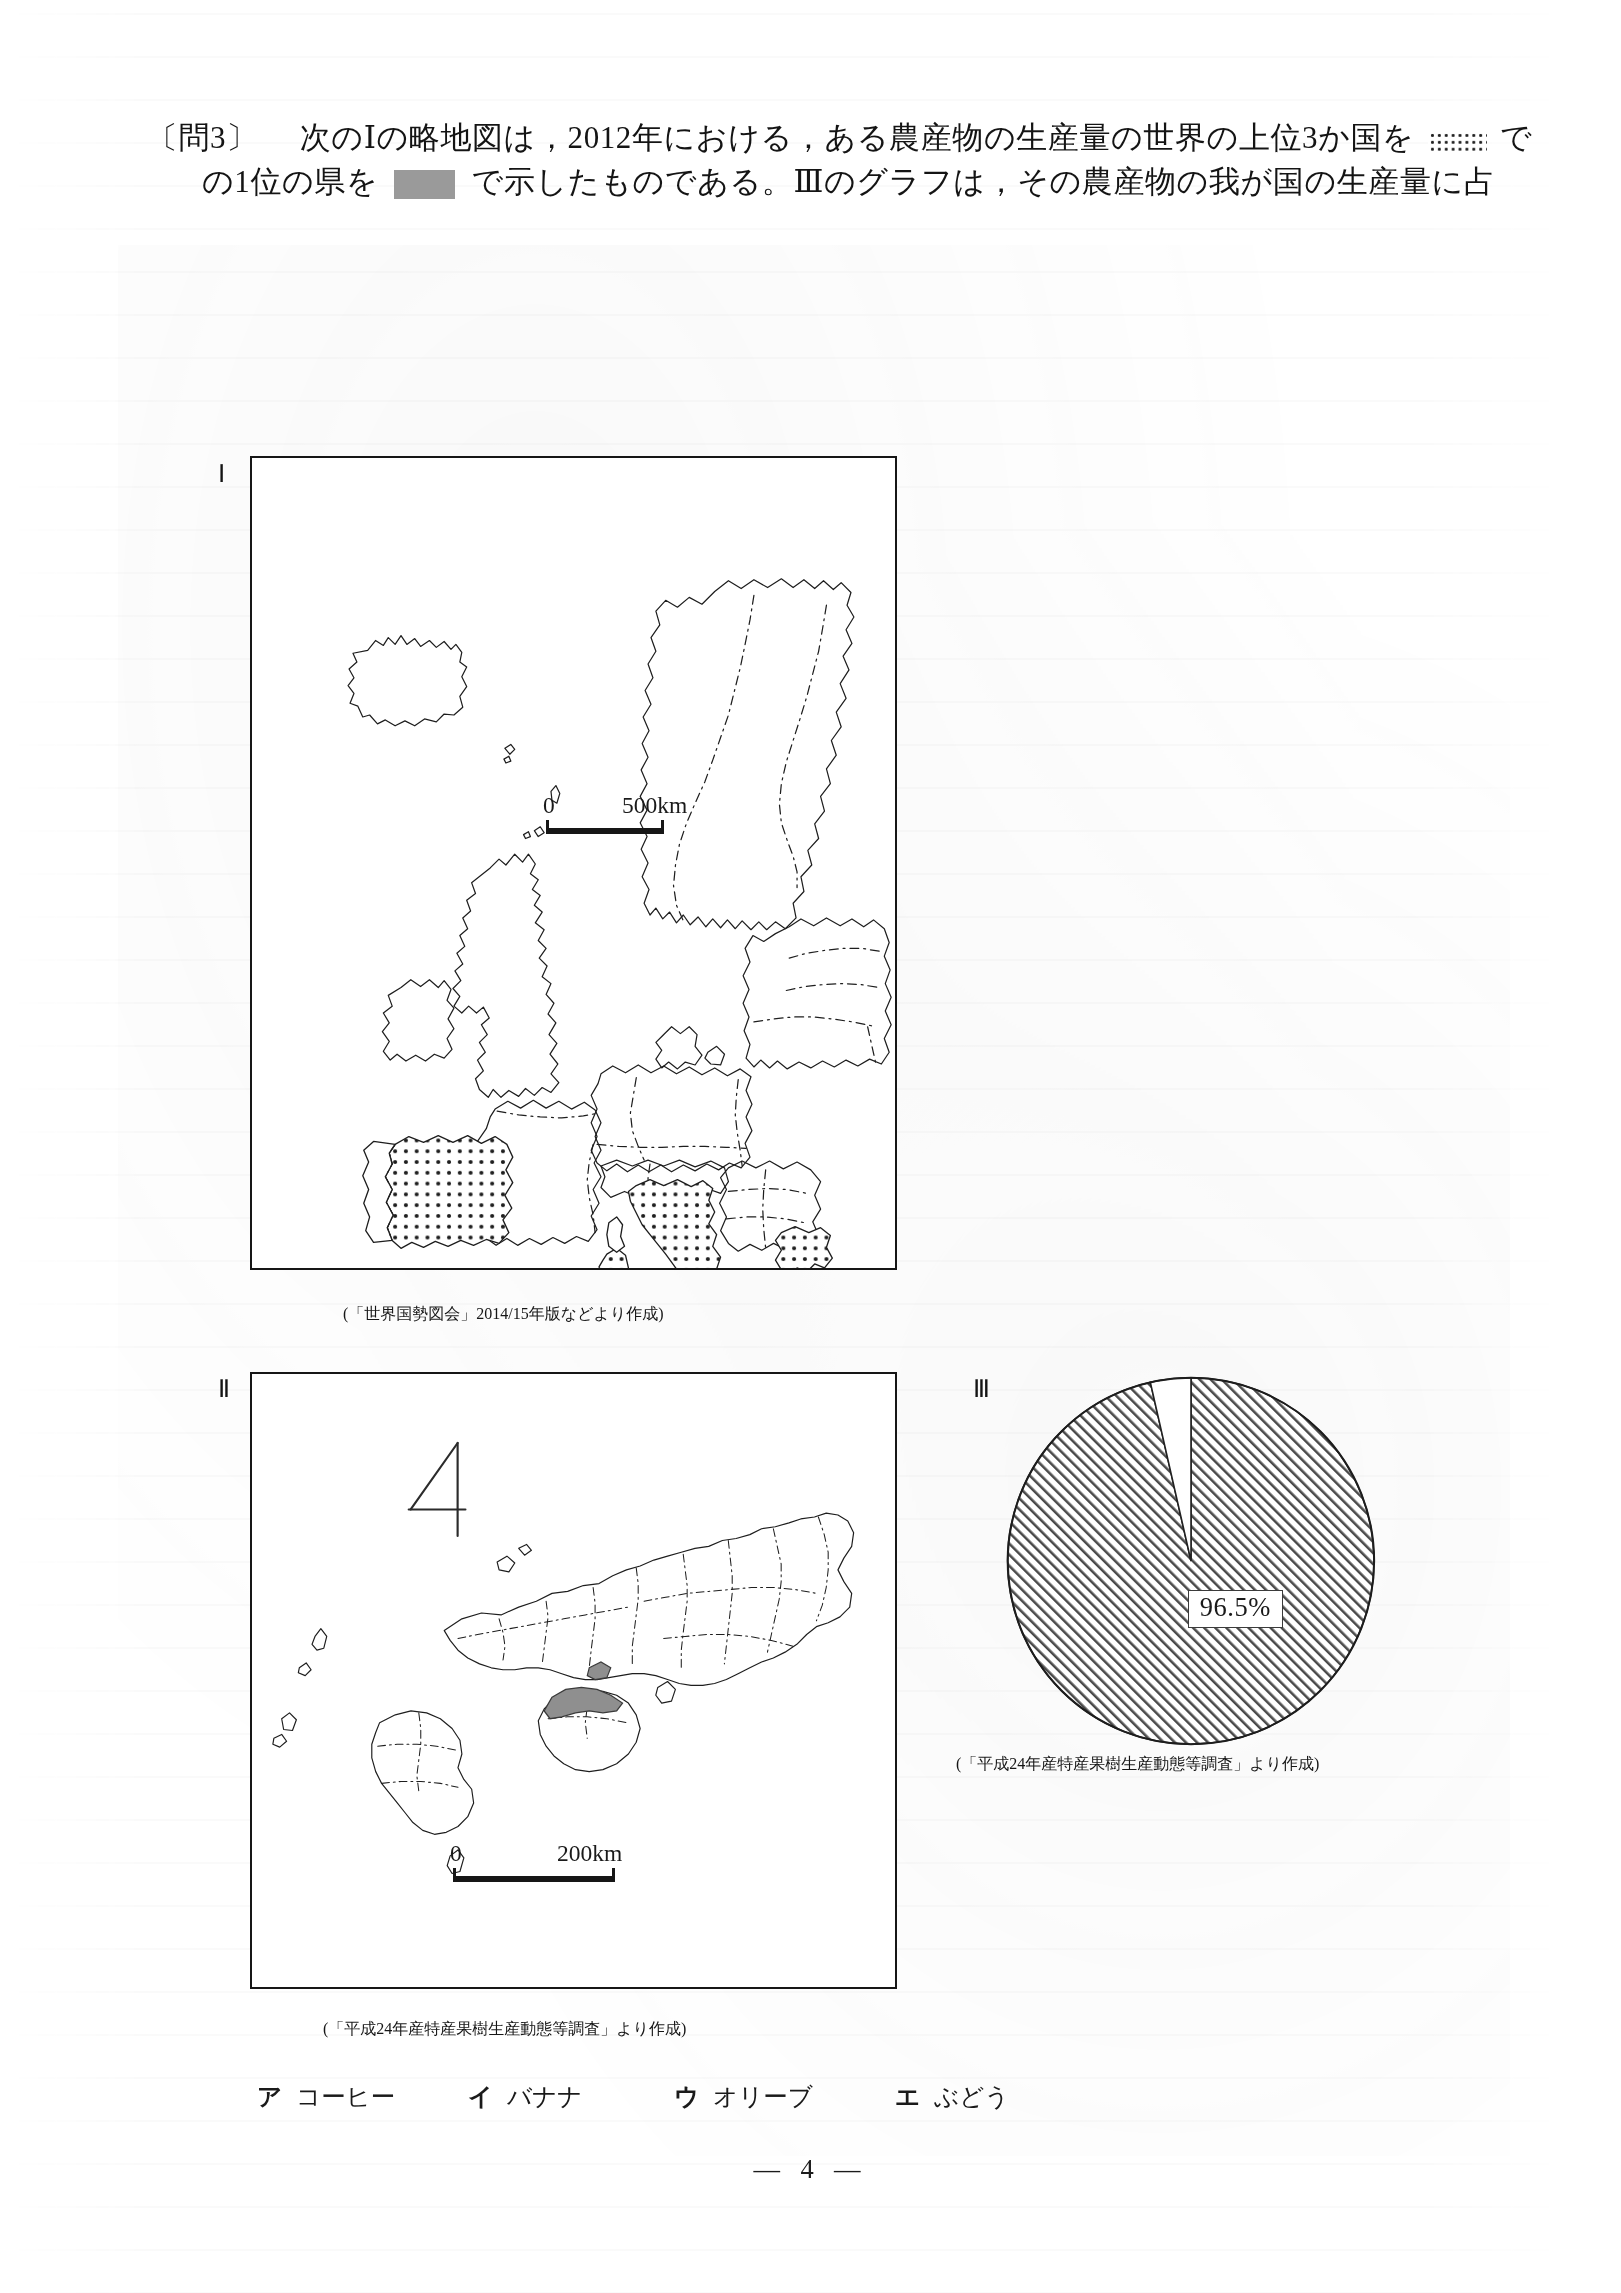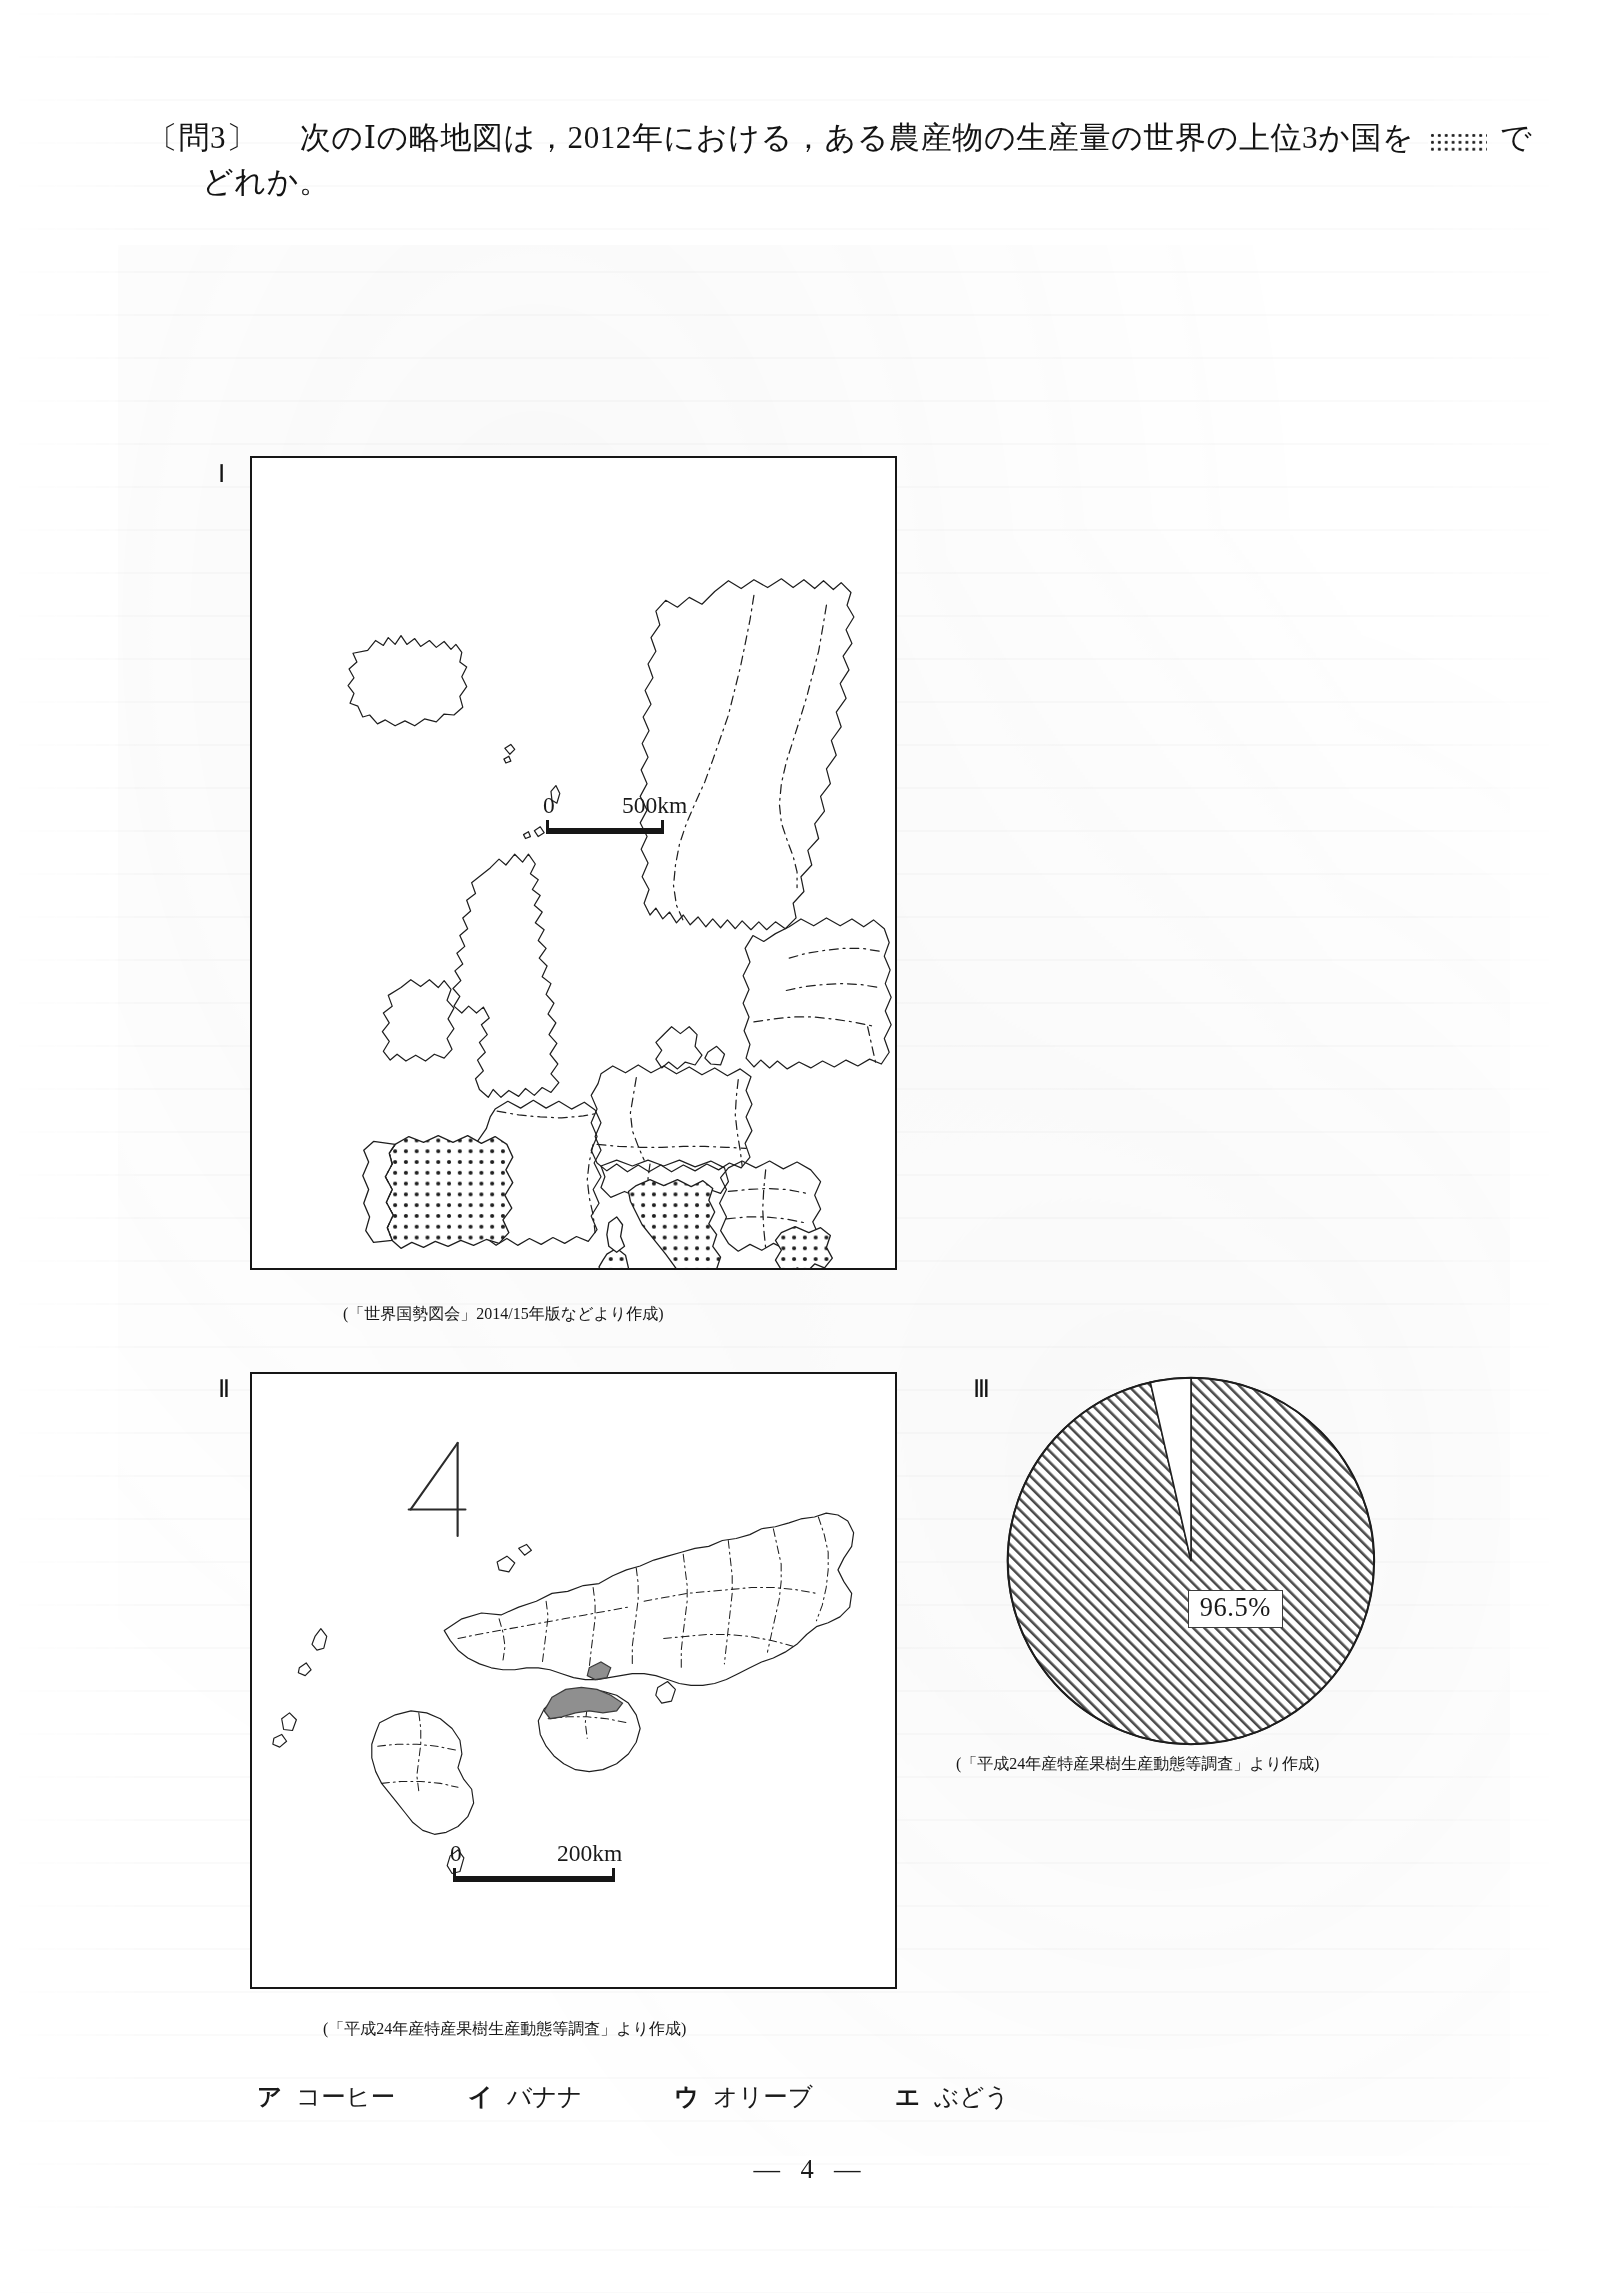--- a/index.html
+++ b/index.html
@@ -224,25 +224,27 @@
 
   <div class="q-line">
     <span class="q-head">〔問3〕</span>
     <span style="display:inline-block;width:25.5px;"></span>
     <span>次のⅠの略地図は，2012年における，ある農産物の生産量の世界の上位3か国を</span>
     <span class="swatch-dots"></span>
     <span>で</span>
   </div>
 
 
-
-
   <div class="q-line indent">
-    <span>どれか。</span>
-  </div>
+    <span>の1位の県を</span>
+    <span class="swatch-gray"></span>
+    <span>で示したものである。Ⅲのグラフは，その農産物の我が国の生産量に占</span>
+  </div>
+
+
 
 </div>
 
 <div class="fig-label" id="map-one-label">Ⅰ</div>
 
 <div class="fig-box" id="map-one-box">
 
   <svg viewBox="0 0 660 830" width="647" height="814">
     <defs>
       <pattern id="dotfill" width="11" height="11" patternUnits="userSpaceOnUse">

